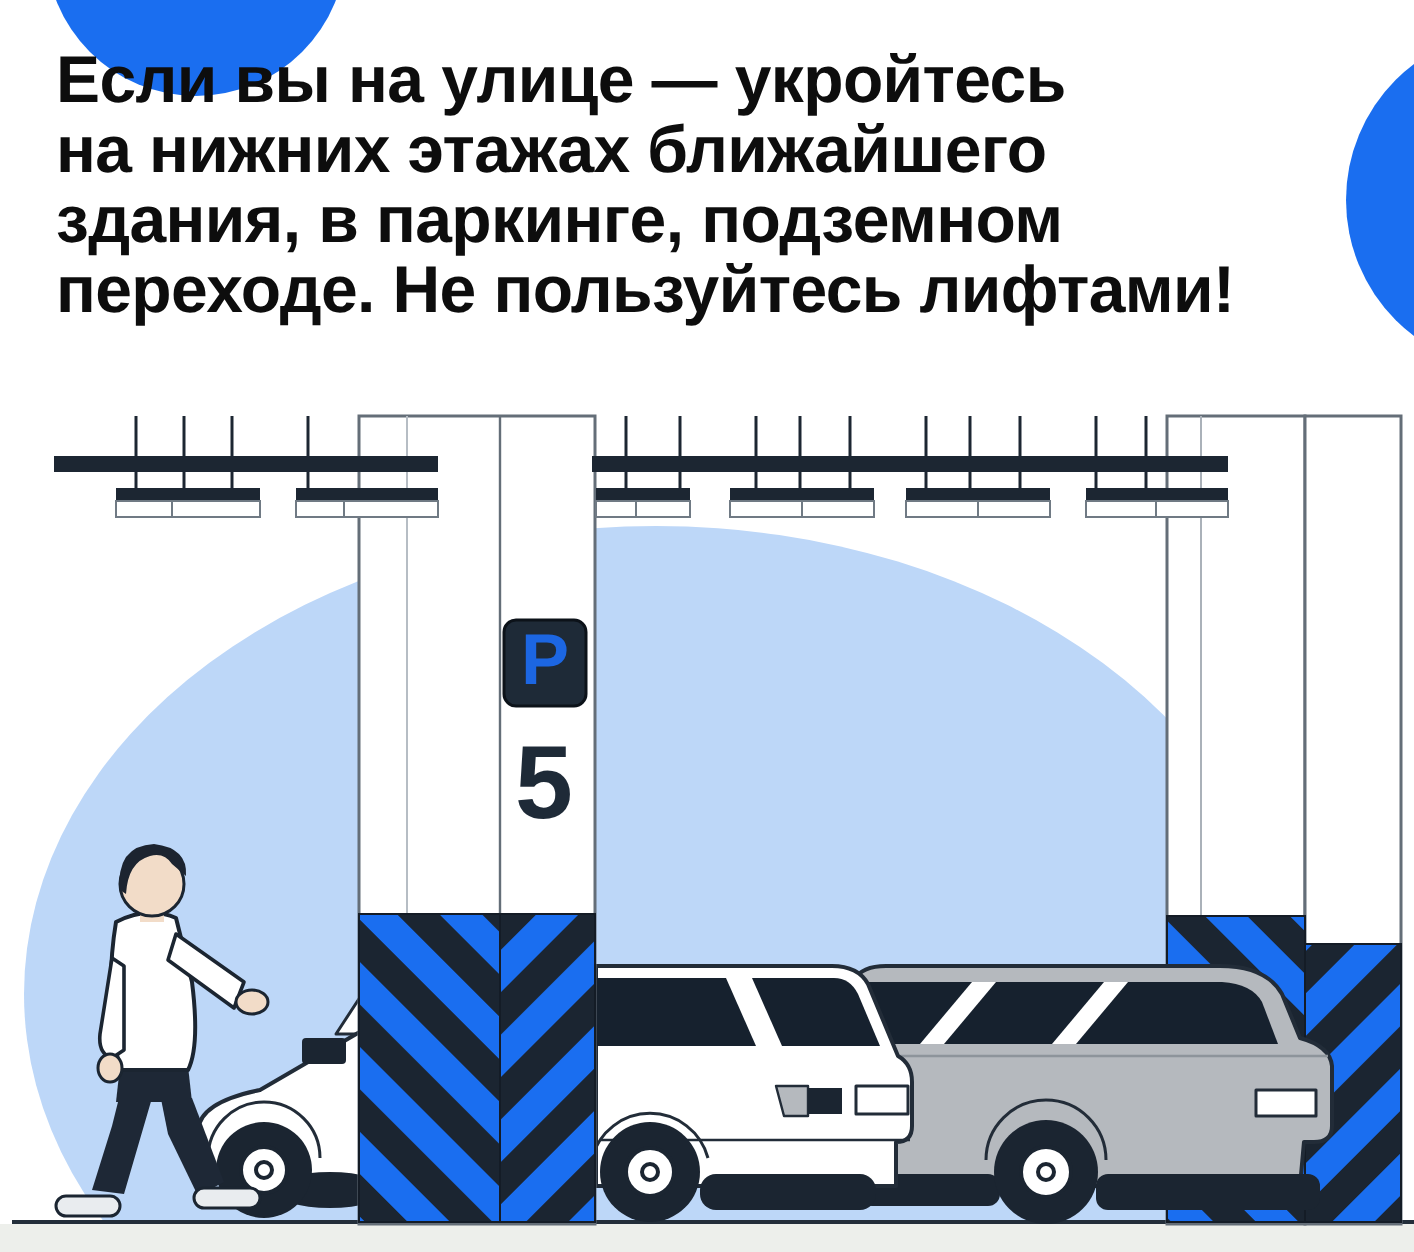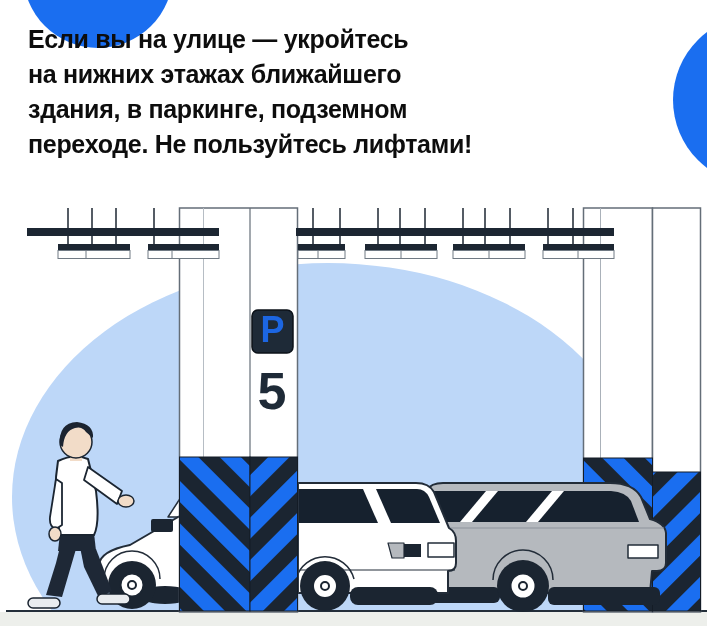--- a/index.html
+++ b/index.html
@@ -3,21 +3,21 @@
 <meta charset="utf-8">
 <style>
   html,body{margin:0;padding:0;}
   body{width:707px;height:626px;overflow:hidden;background:#ffffff;position:relative;
        font-family:"Liberation Sans", sans-serif;}
   .page{position:absolute;inset:0;width:707px;height:626px;overflow:hidden;background:#fff;}
   .circle{position:absolute;border-radius:50%;background:#1a6ef0;}
   .circle-tl{left:23px;top:-102px;width:150px;height:150px;}
   .circle-r{left:673px;top:15px;width:170px;height:170px;}
   .headline{position:absolute;left:28px;top:22px;width:640px;margin:0;
-            font-size:25px;line-height:35px;font-weight:700;color:#0d0d0d;
+            font-size:33px;line-height:35px;font-weight:700;color:#0d0d0d;
             letter-spacing:-0.3px;white-space:pre-line;}
   .scene{position:absolute;left:0;top:195px;width:707px;height:431px;}
 </style>
 </head>
 <body>
 
 <div class="page">
 
   <div class="circle circle-tl"></div>
   <div class="circle circle-r"></div>

